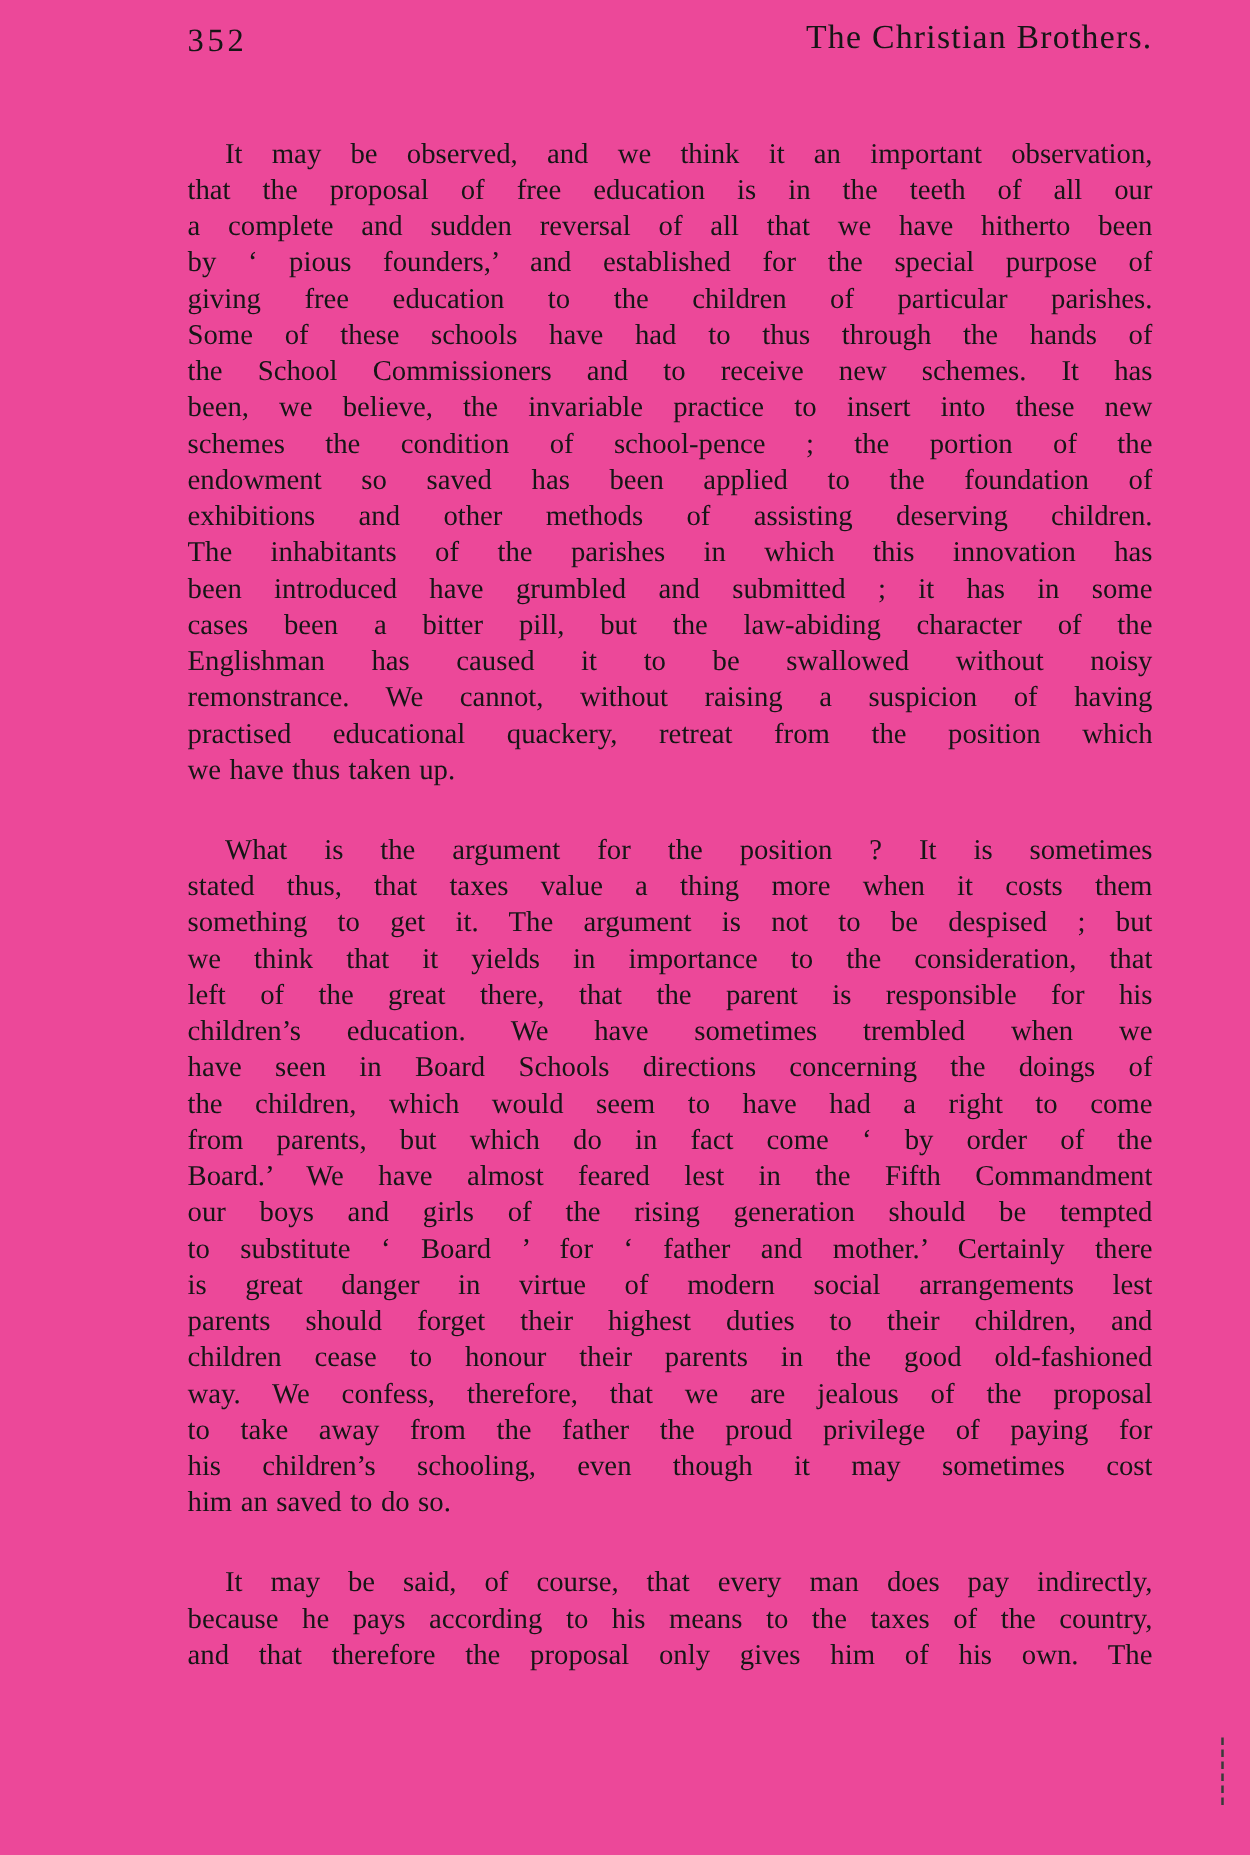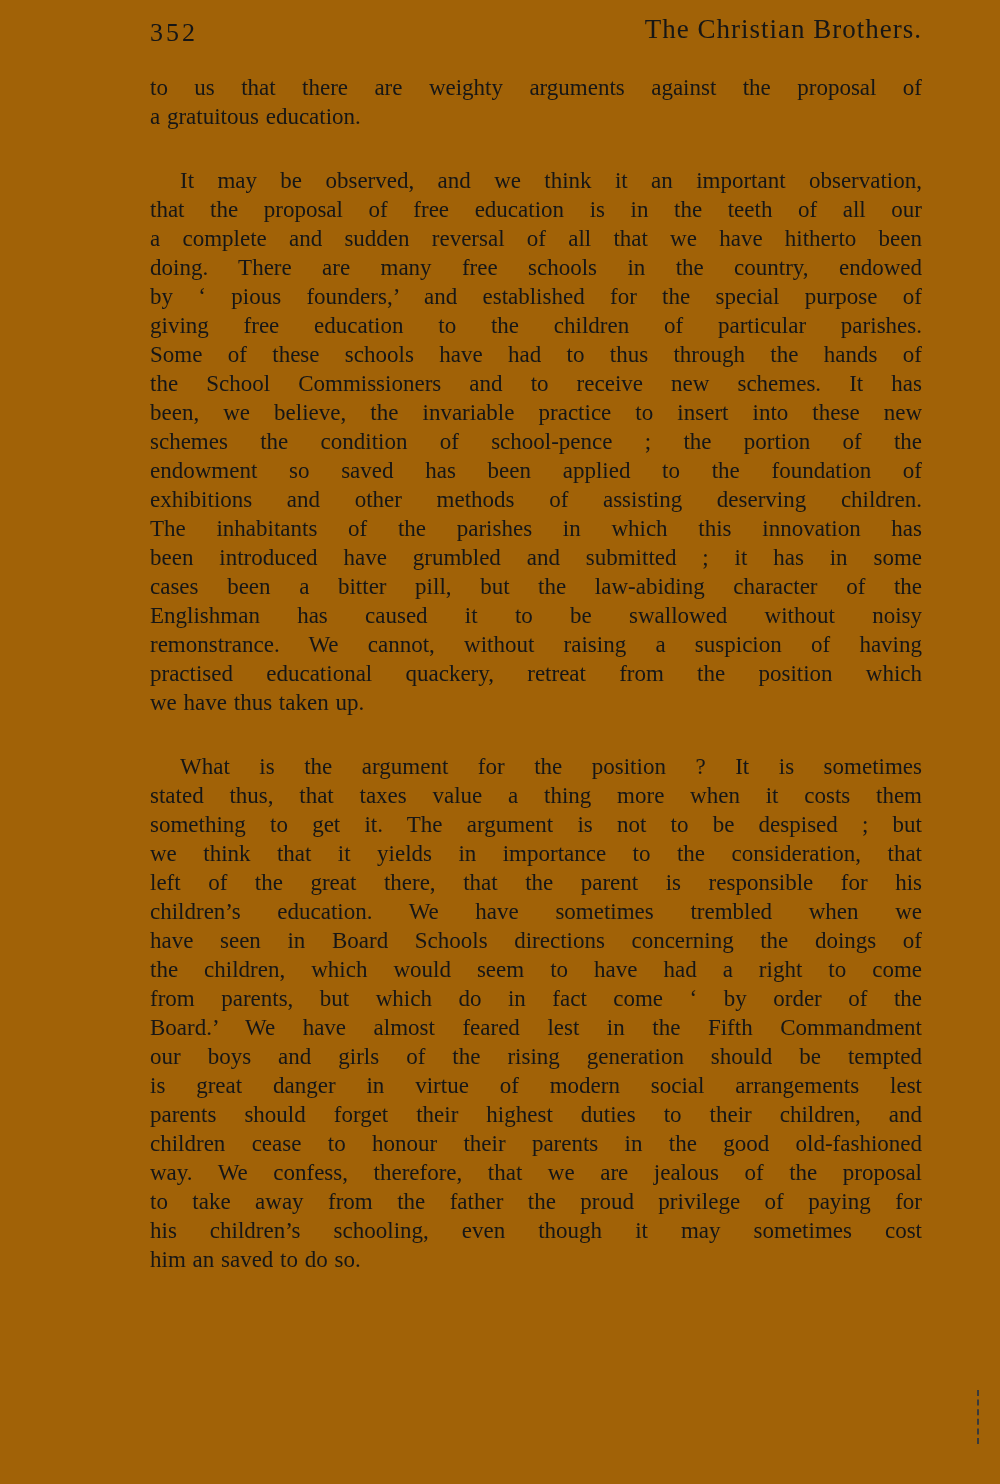--- a/index.html
+++ b/index.html
@@ -4,21 +4,21 @@
 <style>
   html, body {
     margin: 0;
     padding: 0;
     background: #ffffff;
   }
   .page {
     position: relative;
     width: 1000px;
     height: 1484px;
-    background: #a16207;
+    background: #ec4899;
     color: #161616;
     font-family: "Liberation Serif", "DejaVu Serif", serif;
     overflow: hidden;
   }
   .running-header {
     position: absolute;
     top: 12px;
     left: 150px;
     width: 772px;
     height: 40px;
@@ -76,28 +76,23 @@
 
 <div class="page">
 
   <div class="running-header">
     <div class="page-number">352</div>
     <div class="running-title">The Christian Brothers.</div>
   </div>
 
   <div class="body-block">
       <div class="paragraph">
-        <div class="line">to us that there are weighty arguments against the proposal of</div>
-        <div class="line last">a gratuitous education.</div>
-      </div>
-      <div class="paragraph">
         <div class="line indent">It may be observed, and we think it an important observation,</div>
         <div class="line">that the proposal of free education is in the teeth of all our</div>
         <div class="line">a complete and sudden reversal of all that we have hitherto been</div>
-        <div class="line">doing. There are many free schools in the country, endowed</div>
         <div class="line">by ‘ pious founders,’ and established for the special purpose of</div>
         <div class="line">giving free education to the children of particular parishes.</div>
         <div class="line">Some of these schools have had to thus through the hands of</div>
         <div class="line">the School Commissioners and to receive new schemes. It has</div>
         <div class="line">been, we believe, the invariable practice to insert into these new</div>
         <div class="line">schemes the condition of school-pence ; the portion of the</div>
         <div class="line">endowment so saved has been applied to the foundation of</div>
         <div class="line">exhibitions and other methods of assisting deserving children.</div>
         <div class="line">The inhabitants of the parishes in which this innovation has</div>
         <div class="line">been introduced have grumbled and submitted ; it has in some</div>
@@ -112,25 +107,31 @@
         <div class="line">stated thus, that taxes value a thing more when it costs them</div>
         <div class="line">something to get it. The argument is not to be despised ; but</div>
         <div class="line">we think that it yields in importance to the consideration, that</div>
         <div class="line">left of the great there, that the parent is responsible for his</div>
         <div class="line">children’s education. We have sometimes trembled when we</div>
         <div class="line">have seen in Board Schools directions concerning the doings of</div>
         <div class="line">the children, which would seem to have had a right to come</div>
         <div class="line">from parents, but which do in fact come ‘ by order of the</div>
         <div class="line">Board.’ We have almost feared lest in the Fifth Commandment</div>
         <div class="line">our boys and girls of the rising generation should be tempted</div>
+        <div class="line">to substitute ‘ Board ’ for ‘ father and mother.’ Certainly there</div>
         <div class="line">is great danger in virtue of modern social arrangements lest</div>
         <div class="line">parents should forget their highest duties to their children, and</div>
         <div class="line">children cease to honour their parents in the good old-fashioned</div>
         <div class="line">way. We confess, therefore, that we are jealous of the proposal</div>
         <div class="line">to take away from the father the proud privilege of paying for</div>
         <div class="line">his children’s schooling, even though it may sometimes cost</div>
         <div class="line last">him an saved to do so.</div>
       </div>
+      <div class="paragraph">
+        <div class="line indent">It may be said, of course, that every man does pay indirectly,</div>
+        <div class="line">because he pays according to his means to the taxes of the country,</div>
+        <div class="line">and that therefore the proposal only gives him of his own. The</div>
+      </div>
     </div>
 
   <div class="scan-artifact"></div>
 
 </div>
 
 </body></html>

